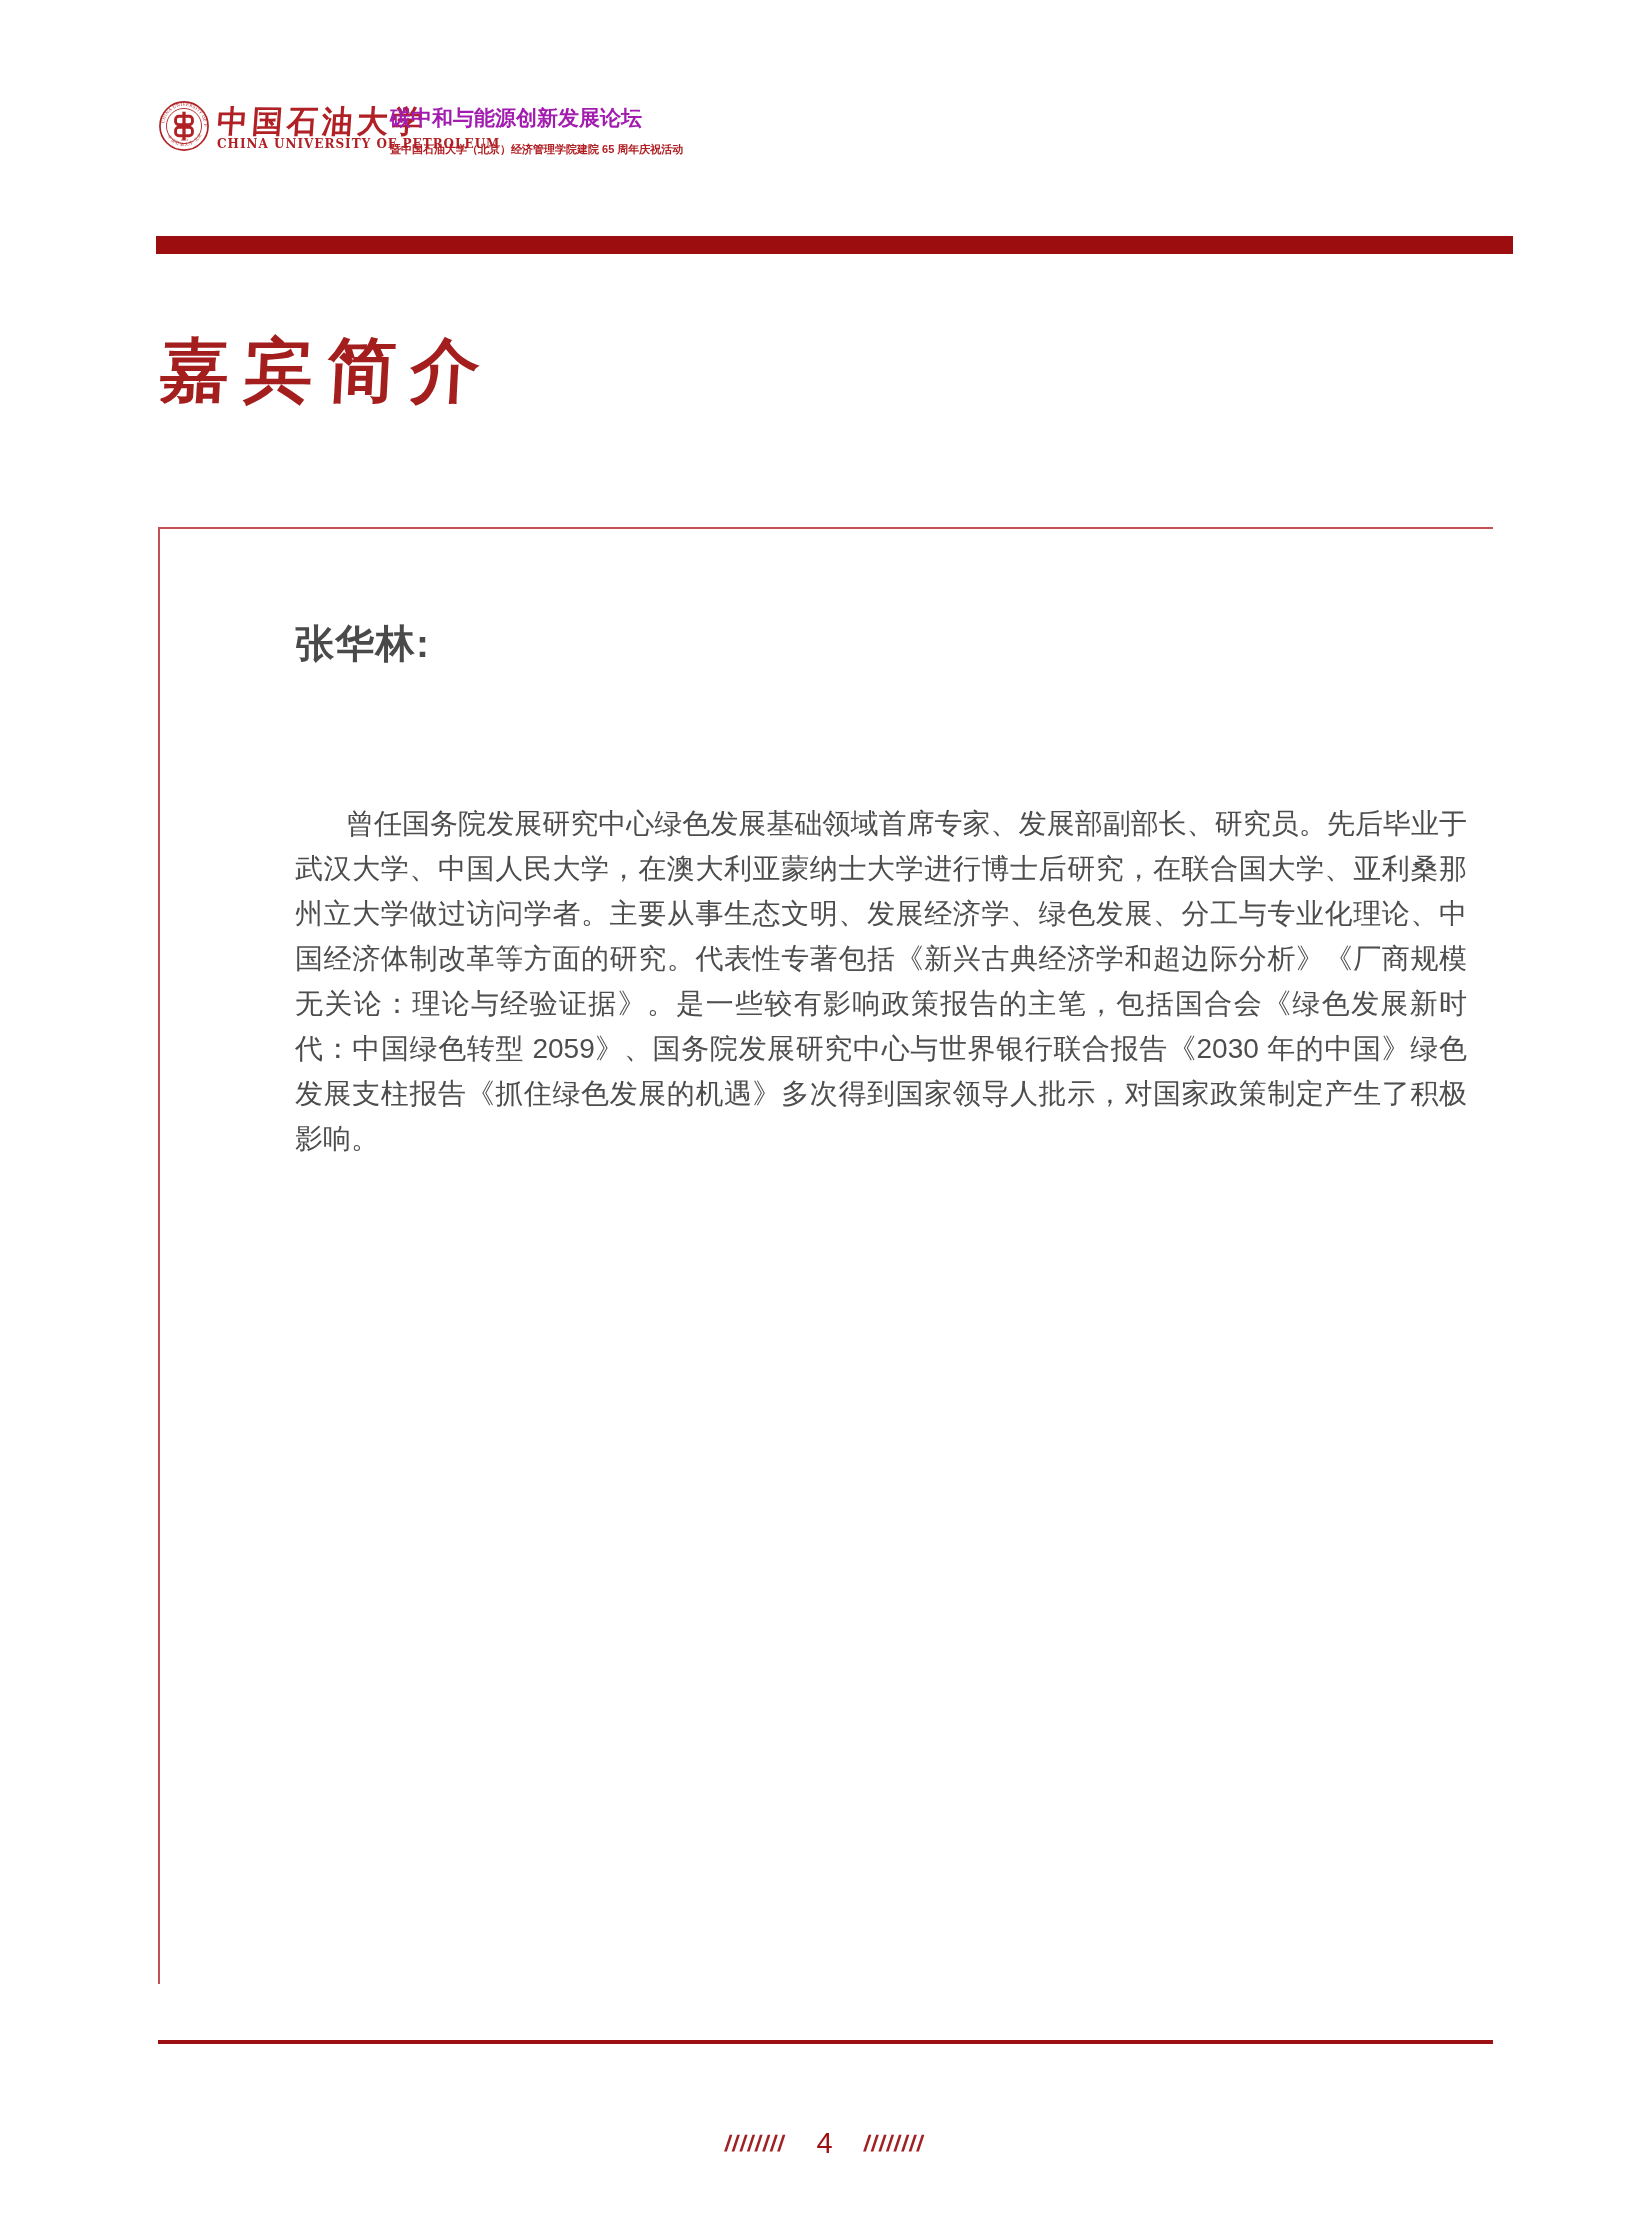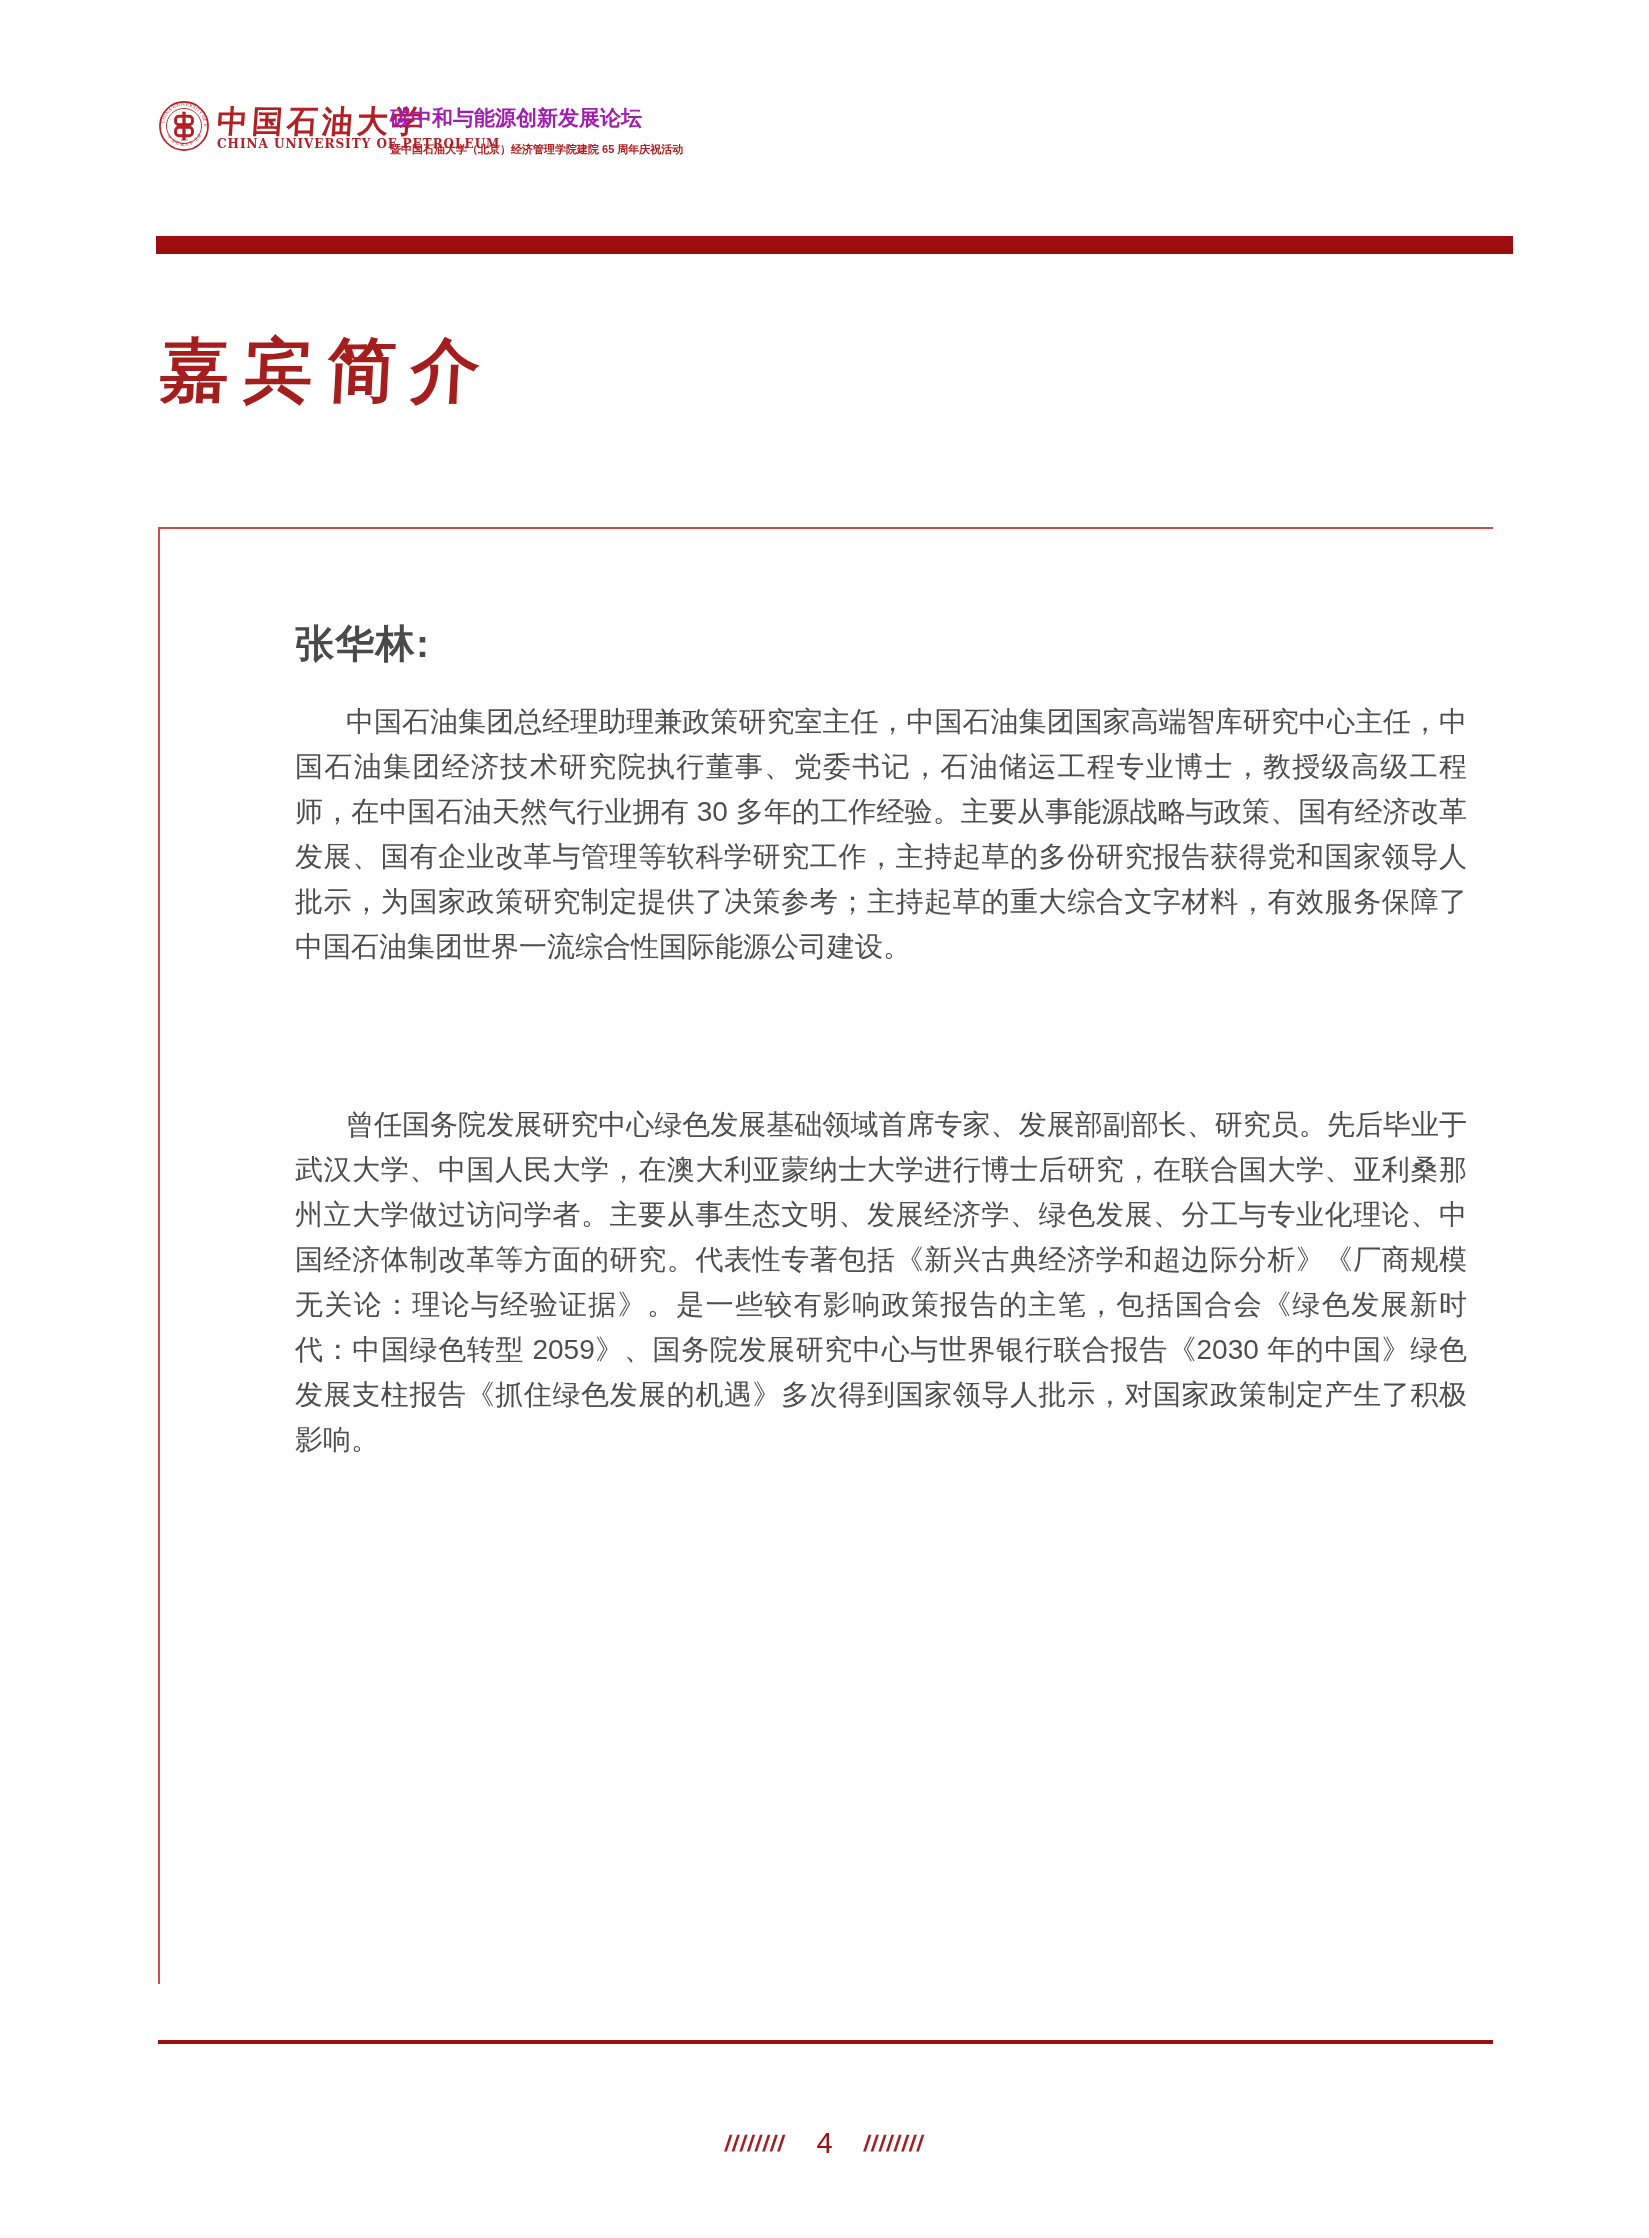--- a/index.html
+++ b/index.html
@@ -124,21 +124,20 @@
   </div>
 
   <div class="red-bar"></div>
 
   <div class="page-title">嘉宾简介</div>
 
   <div class="content-box">
 
     <div class="guest guest-first">
       <div class="guest-name">张华林:</div>
-      <p class="guest-para">中国石油集团总经理助理兼政策研究室主任，中国石油集团国家高端智库研究中心主任，中国石油集团经济技术研究院执行董事、党委书记，石油储运工程专业博士，教授级高级工程师，在中国石油天然气行业拥有 30 多年的工作经验。主要从事能源战略与政策、国有经济改革发展、国有企业改革与管理等软科学研究工作，主持起草的多份研究报告获得党和国家领导人批示，为国家政策研究制定提供了决策参考；主持起草的重大综合文字材料，有效服务保障了中国石油集团世界一流综合性国际能源公司建设。</p>
     </div>
 
     <div class="guest">
       <p class="guest-para">曾任国务院发展研究中心绿色发展基础领域首席专家、发展部副部长、研究员。先后毕业于武汉大学、中国人民大学，在澳大利亚蒙纳士大学进行博士后研究，在联合国大学、亚利桑那州立大学做过访问学者。主要从事生态文明、发展经济学、绿色发展、分工与专业化理论、中国经济体制改革等方面的研究。代表性专著包括《新兴古典经济学和超边际分析》《厂商规模无关论：理论与经验证据》。是一些较有影响政策报告的主笔，包括国合会《绿色发展新时代：中国绿色转型 2059》、国务院发展研究中心与世界银行联合报告《2030 年的中国》绿色发展支柱报告《抓住绿色发展的机遇》多次得到国家领导人批示，对国家政策制定产生了积极影响。</p>
     </div>
 
   </div>
 
   <div class="bottom-line"></div>
 

